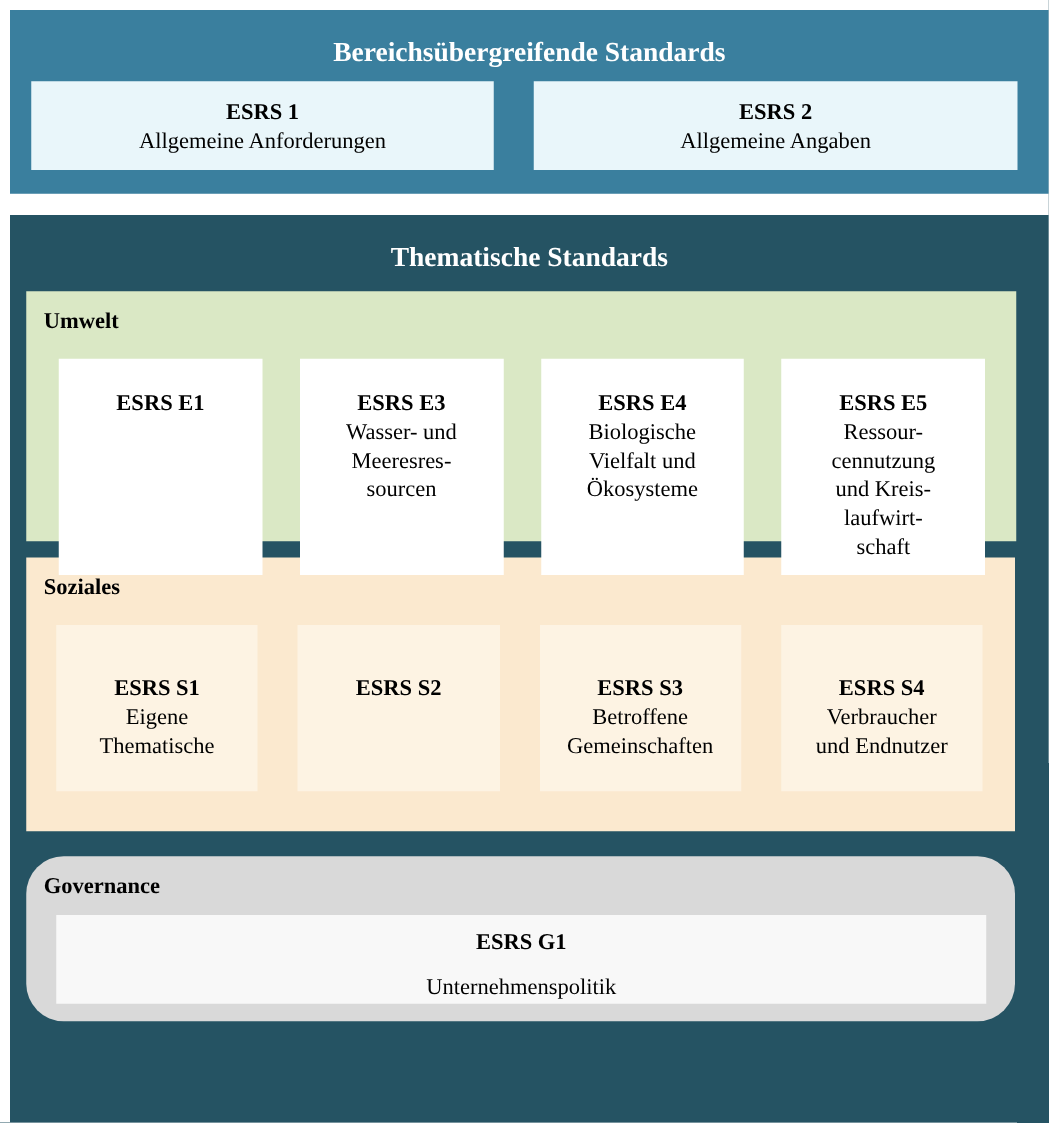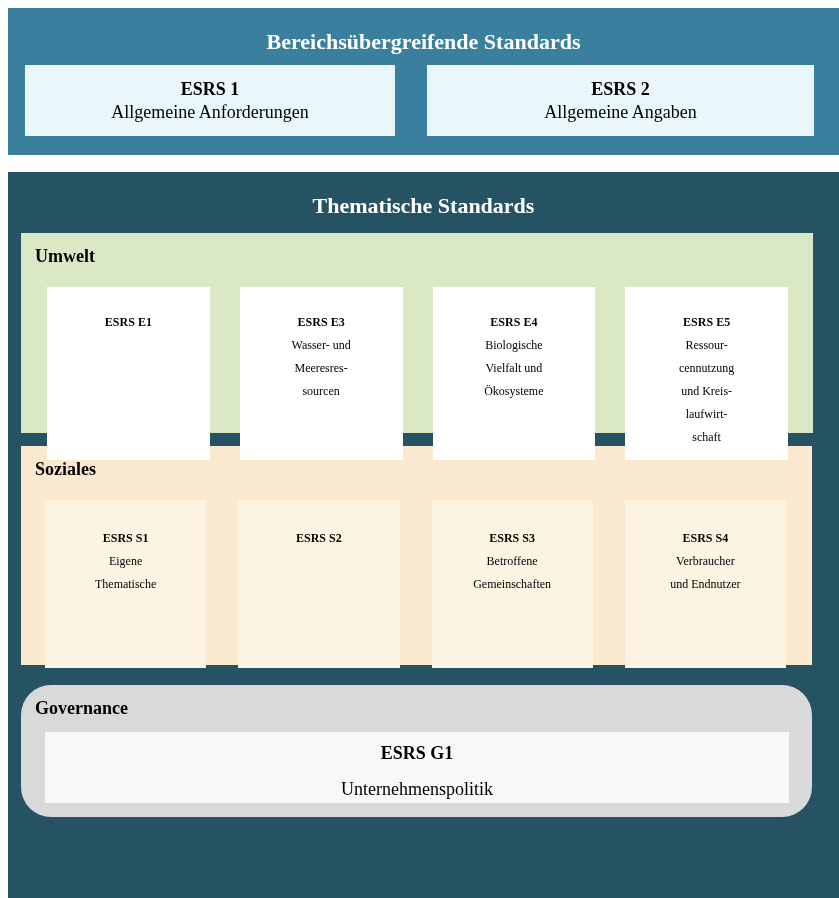--- a/index.html
+++ b/index.html
@@ -67,35 +67,35 @@
   .panel-umwelt .cards-row { padding: 0 25px 0 26px; gap: 30px; }
   .panel-umwelt .card {
     flex: 1; height: 173px;
     background: var(--umwelt-box-bg, #FFFFFF);
     padding-top: 24px;
   }
 
   .card {
     box-sizing: border-box;
     text-align: center;
-    font-size: 12px; line-height: 23px;
+    font-size: 18px; line-height: 23px;
   }
   .card-code { font-weight: bold; }
   .card-lines { white-space: pre-line; }
 
   .panel-soziales {
     margin-top: 13px;
     width: 791px; height: 219px;
     background: var(--soziales-bg, #FBE9CF);
   }
   .panel-soziales .cards-row { padding: 0 26px 0 24px; gap: 32px; }
   .panel-soziales .card {
-    flex: 1; height: 168px;
+    flex: 1; height: 133px;
     background: var(--soziales-box-bg, #FDF3E3);
-    padding-top: 27px;
+    padding-top: 39px;
     text-align: center;
   }
 
   .panel-governance {
     margin-top: 20px;
     width: 791px; height: 132px;
     background: var(--governance-bg, #D9D9D9);
     border-radius: 30px;
   }
   .g1-box {

